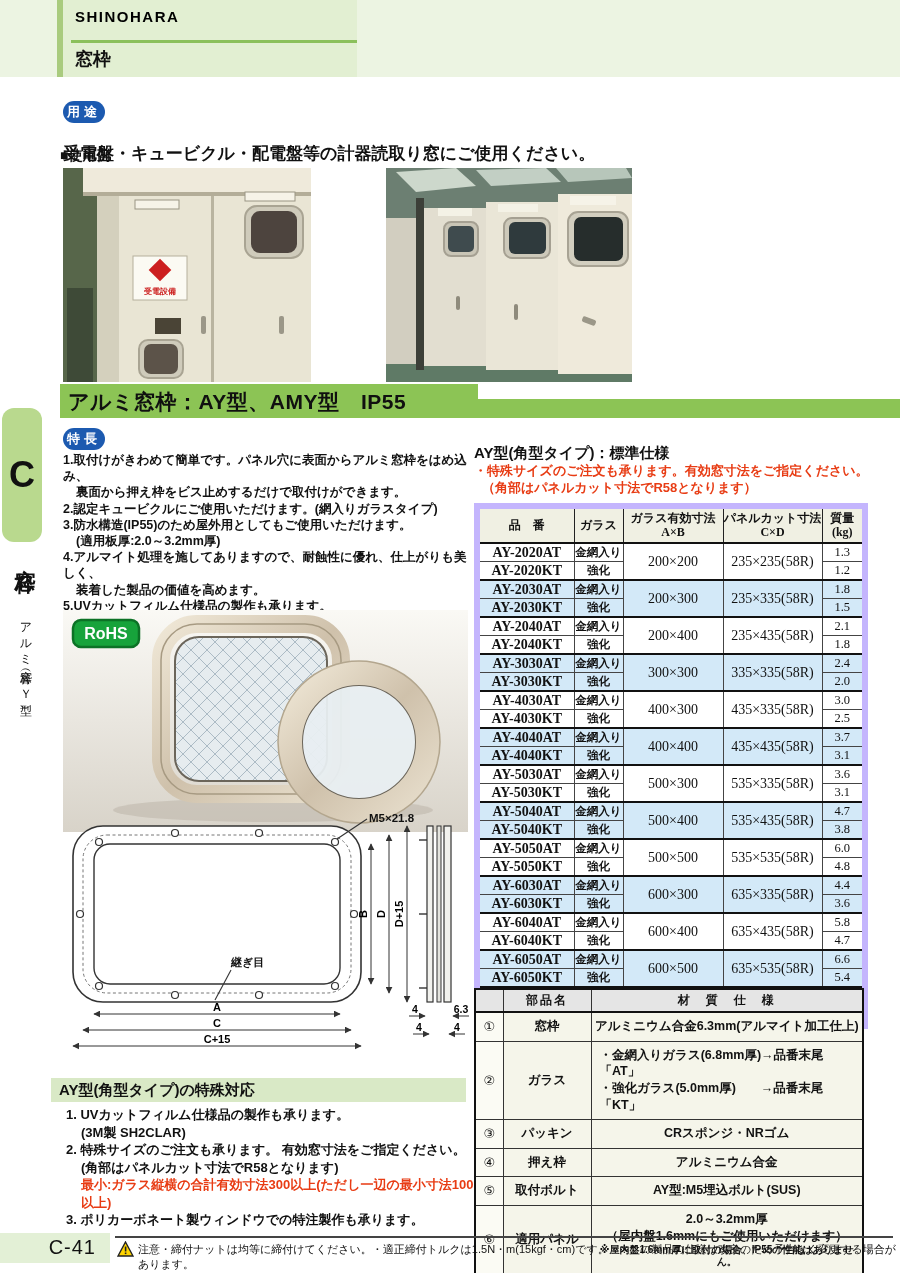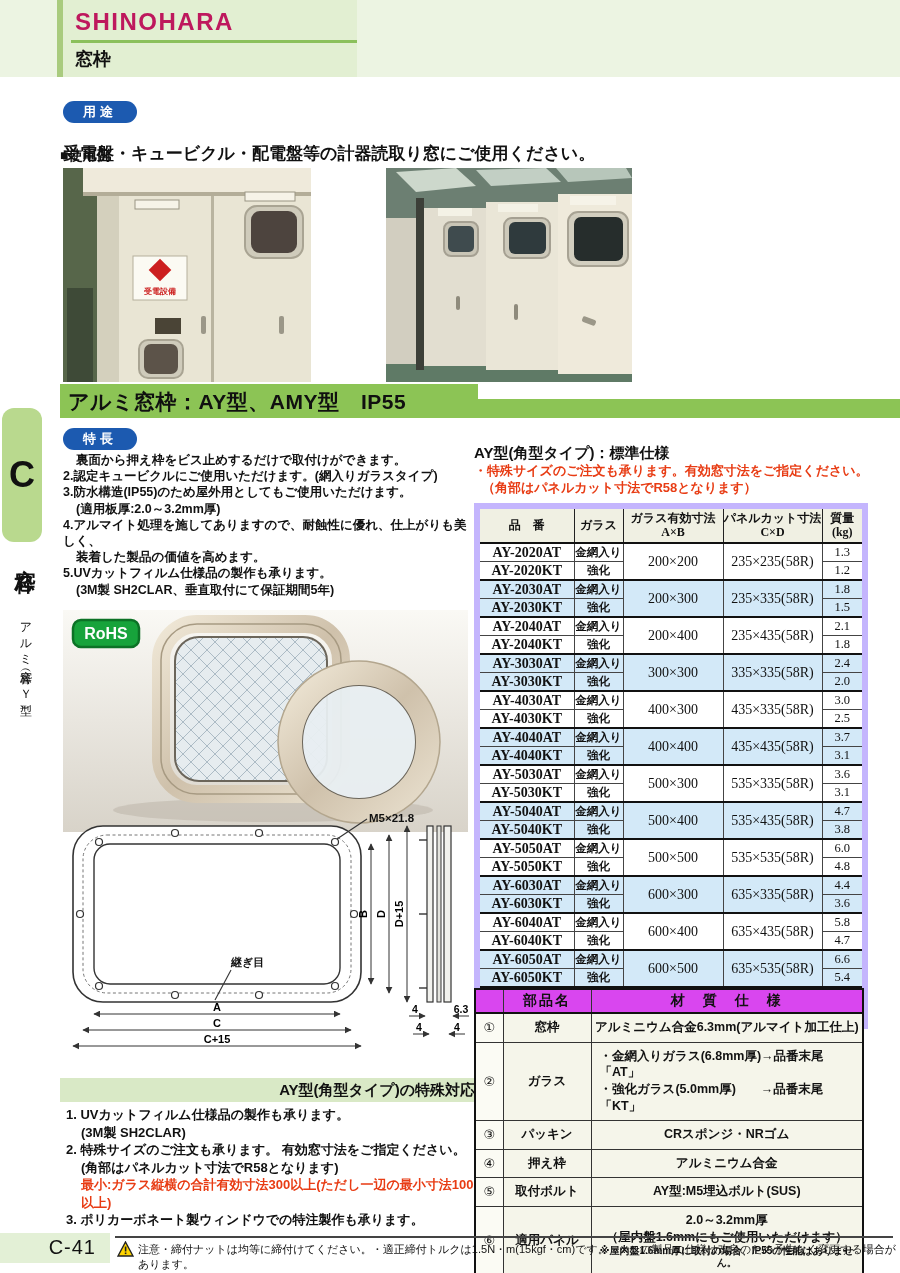--- a/index.html
+++ b/index.html
@@ -1,32 +1,32 @@
 <!DOCTYPE html>
 <html><head>
 <meta charset="utf-8">
 <style>
   html,body{margin:0;padding:0;background:#fff;font-family:"Liberation Sans","DejaVu Sans",sans-serif;color:#111;}
   #page{position:relative;width:900px;height:1273px;background:#fff;overflow:hidden;}
 
   
   .top-strip{position:absolute;left:0;top:0;width:900px;height:77px;background:#ecf4e2;}
   .brand-block{position:absolute;left:57px;top:0;width:300px;height:77px;background:#e2efd2;border-left:6px solid #a9cb7e;box-sizing:border-box;}
-  .brand{position:absolute;left:12px;top:8px;font-size:24px;font-weight:bold;letter-spacing:1.5px;color:#be185d;}
+  .brand{position:absolute;left:12px;top:8px;font-size:15px;font-weight:bold;letter-spacing:1.5px;color:#000000;}
   .brand-rule{position:absolute;left:8px;top:40px;width:286px;height:3px;background:#8bc05c;}
   .page-title{position:absolute;left:12px;top:47px;font-size:18px;font-weight:bold;}
 
   
   .side-tab{position:absolute;left:2px;top:408px;width:40px;height:134px;background:#b9d98e;border-radius:12px;text-align:center;line-height:134px;font-size:36px;font-weight:bold;color:#111;}
   .vtext{writing-mode:vertical-rl;text-orientation:upright;}
   .side-cat{position:absolute;left:11px;top:552px;font-size:21px;font-weight:bold;letter-spacing:4px;}
   .side-sub{position:absolute;left:17px;top:614px;font-size:12px;letter-spacing:2px;}
 
   
-  .pill{position:absolute;background:#1c5ab0;color:#fff;font-weight:bold;font-size:13px;border-radius:12px;padding:2px 20px;letter-spacing:4px;}
+  .pill{position:absolute;background:#1c5ab0;color:#fff;font-weight:bold;font-size:13px;border-radius:12px;padding:2px 4px;letter-spacing:4px;}
 
   .usage-text{position:absolute;left:63px;top:126px;font-size:17px;font-weight:bold;margin-top:16px;}
   .usage-ex{position:absolute;left:60px;top:147px;font-size:14px;font-weight:bold;}
 
   .photo{position:absolute;top:168px;height:214px;}
   .photo svg{display:block;}
 
   
   .sec-bar-main{position:absolute;left:60px;top:384px;width:418px;height:34px;background:#8cc455;}
   .sec-bar-main span{display:block;padding:4px 0 0 8px;font-size:21px;font-weight:bold;color:#101010;letter-spacing:0.5px;}
@@ -36,42 +36,42 @@
   .features .cont{padding-left:13px;}
 
   
   .product-box{position:absolute;left:63px;top:610px;width:405px;height:222px;}
 
   
   .drawing{position:absolute;left:63px;top:810px;width:412px;height:246px;text-align:right;}
   .drawing text{font-family:"Liberation Sans",sans-serif;}
 
   
-  .special-head{position:absolute;left:60px;top:1078px;width:415px;height:24px;background:#d9e9c6;box-sizing:border-box;padding:3px 0 0 8px;font-size:15px;font-weight:bold;text-align:right;}
+  .special-head{position:absolute;left:51px;top:1078px;width:415px;height:24px;background:#d9e9c6;box-sizing:border-box;padding:3px 0 0 8px;font-size:15px;font-weight:bold;}
   .special-list{position:absolute;left:66px;top:1106px;width:420px;font-size:13px;font-weight:bold;line-height:17.5px;}
   .special-list .cont{padding-left:15px;}
   .red{color:#e83c14;}
 
   
   .spec-title{position:absolute;left:474px;top:444px;font-size:15px;font-weight:bold;}
   .spec-note{position:absolute;left:474px;width:420px;font-size:13px;font-weight:bold;color:#e83c14;}
 
   table{border-collapse:collapse;table-layout:fixed;}
   .spec{position:absolute;left:474px;top:503px;width:388px;border:6px solid #c4b5fd;font-family:Liberation Serif, serif;}
   .spec th{background:#f0f0e3;border:1px solid #222;border-bottom:2px solid #111;font-size:12px;font-weight:bold;padding:2px 0;line-height:1.2;}
   .spec td{border:1px solid #444;text-align:center;height:17px;line-height:15px;padding:0;background:#fff;}
   .spec td.code{font-weight:bold;font-size:14px;}
   .spec td.glass{font-size:11.5px;font-weight:bold;}
   .spec td.size{font-size:14px;}
   .spec td.kg{font-size:12.5px;}
   .spec tr.sh td{background:#d3e9f8;}
   .spec tr.gt td{border-top:2px solid #111;}
 
   .parts{position:absolute;left:474px;top:988px;width:388px;border:2px solid #111;}
-  .parts th{background:#d946ef;border:1px solid #333;border-bottom:2px solid #111;font-size:14px;font-weight:bold;padding:2px 0;letter-spacing:2px;}
+  .parts th{background:#e5e5e5;border:1px solid #333;border-bottom:2px solid #111;font-size:12px;font-weight:bold;padding:2px 0;letter-spacing:2px;}
   .parts td{border:1px solid #333;background:#f5f5ea;font-size:12.5px;font-weight:bold;text-align:center;padding:5px 2px;line-height:1.35;}
   .parts td.no{background:#fbfbf4;font-weight:normal;font-size:13px;}
   .parts .left div{text-align:left;padding-left:6px;}
   .parts .small-note{font-size:10px;line-height:1.2;}
 
   
   .foot-rule{position:absolute;left:115px;top:1236px;width:778px;height:2px;background:#444;}
   .foot-page{position:absolute;left:0;top:1233px;width:110px;height:30px;background:#e3f0d6;}
   .foot-page span{position:absolute;right:14px;top:3px;font-size:20px;letter-spacing:1px;}
   .foot-note{position:absolute;left:138px;top:1242px;font-size:11px;font-weight:normal;width:760px;}
@@ -158,20 +158,21 @@
     </svg>
   </div>
 
   <div class="sec-bar-main">
     <span>アルミ窓枠：AY型、AMY型　IP55</span>
   </div>
   <div class="sec-bar-tail"></div>
 
   <div class="pill" style="left:63px;top:428px;">特長</div>
   <div class="features">
+    <div>1.取付けがきわめて簡単です。パネル穴に表面からアルミ窓枠をはめ込み、</div>
     <div class="cont">裏面から押え枠をビス止めするだけで取付けができます。</div>
     <div>2.認定キュービクルにご使用いただけます。(網入りガラスタイプ)</div>
     <div>3.防水構造(IP55)のため屋外用としてもご使用いただけます。</div>
     <div class="cont">(適用板厚:2.0～3.2mm厚)</div>
     <div>4.アルマイト処理を施してありますので、耐蝕性に優れ、仕上がりも美しく、</div>
     <div class="cont">装着した製品の価値を高めます。</div>
     <div>5.UVカットフィルム仕様品の製作も承ります。</div>
     <div class="cont">(3M製 SH2CLAR、垂直取付にて保証期間5年)</div>
   </div>
 

